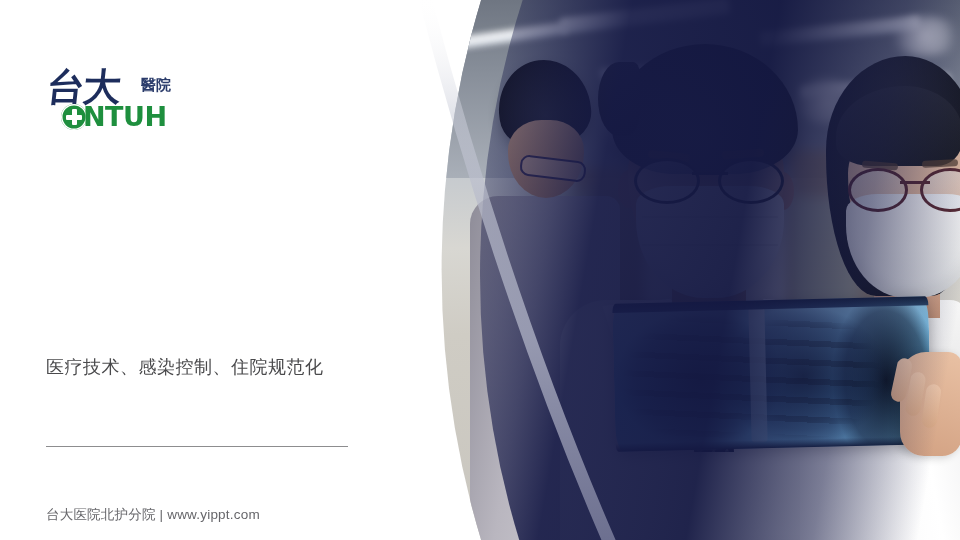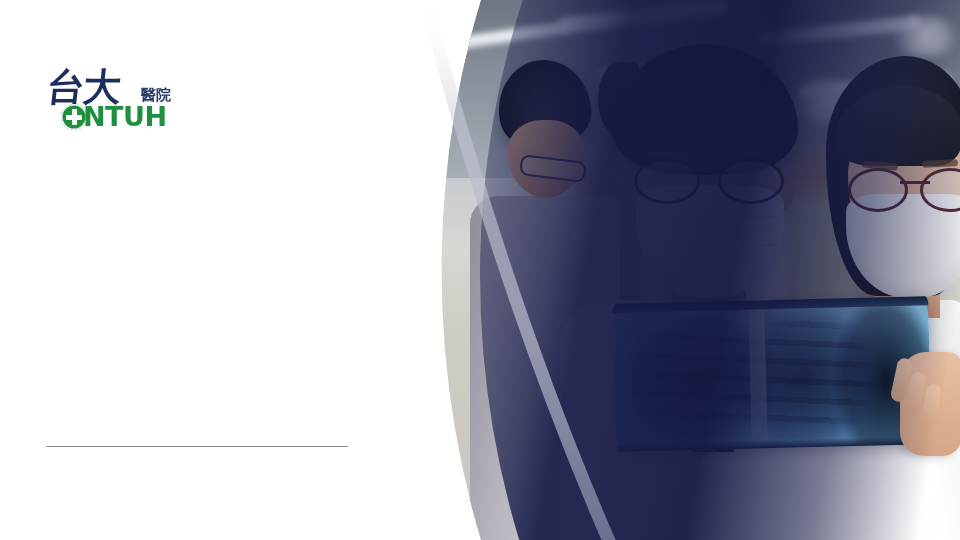--- a/index.html
+++ b/index.html
@@ -349,21 +349,21 @@
     font-family: "DejaVu Serif", "Liberation Serif", serif;
     font-size: 38px;
     font-weight: 700;
     color: #1d2d5c;
     letter-spacing: -2px;
     transform: skewX(-6deg);
     line-height: 1;
   }
   .logo-cn2 {
     position: absolute;
-    left: 96px; top: 18px;
+    left: 96px; top: 8px;
     font-family: "DejaVu Serif", "Liberation Serif", serif;
     font-size: 15px;
     font-weight: 700;
     color: #2b3c6b;
     letter-spacing: 0px;
   }
   .logo-cross {
     position: absolute;
     left: 16px; top: 36px;
     width: 26px; height: 26px;
@@ -554,20 +554,22 @@
 
   <div class="content">
 
     <div class="logo">
       <span class="logo-cn">台大</span>
       <span class="logo-cn2">醫院</span>
       <span class="logo-cross"></span>
       <span class="logo-ntuh">NTUH</span>
     </div>
 
+    <p class="subtitle">医疗技术、感染控制、住院规范化</p>
 
     <div class="divider"></div>
 
 
+    <div class="site">台大医院北护分院 | www.yippt.com</div>
 
   </div>
 
 </div>
 
 </body></html>

